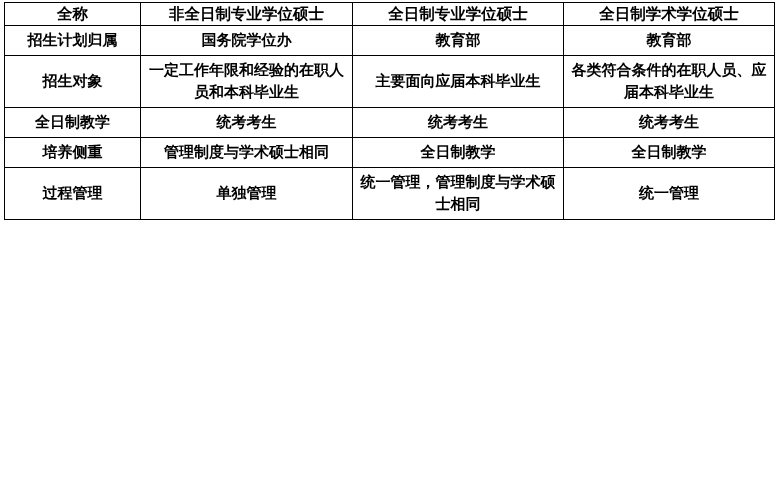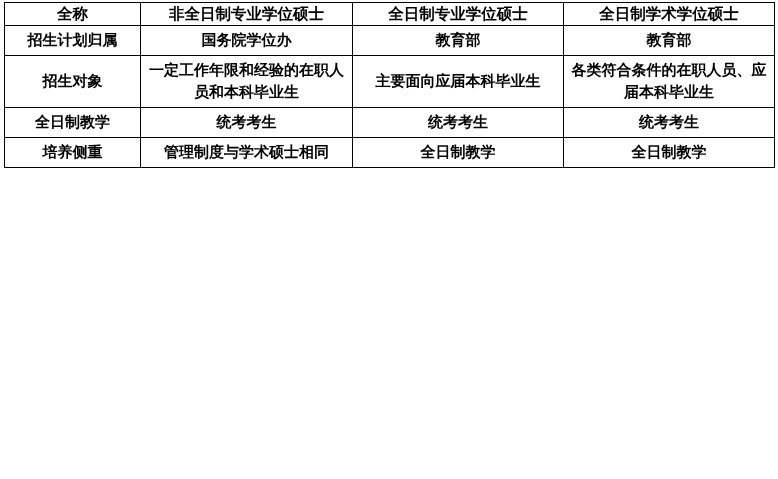--- a/index.html
+++ b/index.html
@@ -86,15 +86,21 @@
         <td>统考考生</td>
         <td>统考考生</td>
         <td>统考考生</td>
       </tr>
       <tr>
         <td class="rowhead">培养侧重</td>
         <td>管理制度与学术硕士相同</td>
         <td>全日制教学</td>
         <td>全日制教学</td>
       </tr>
+      <tr>
+        <td class="rowhead">过程管理</td>
+        <td>单独管理</td>
+        <td>统一管理，管理制度与学术硕士相同</td>
+        <td>统一管理</td>
+      </tr>
     </tbody>
   </table>
 </div>
 
 </body></html>

